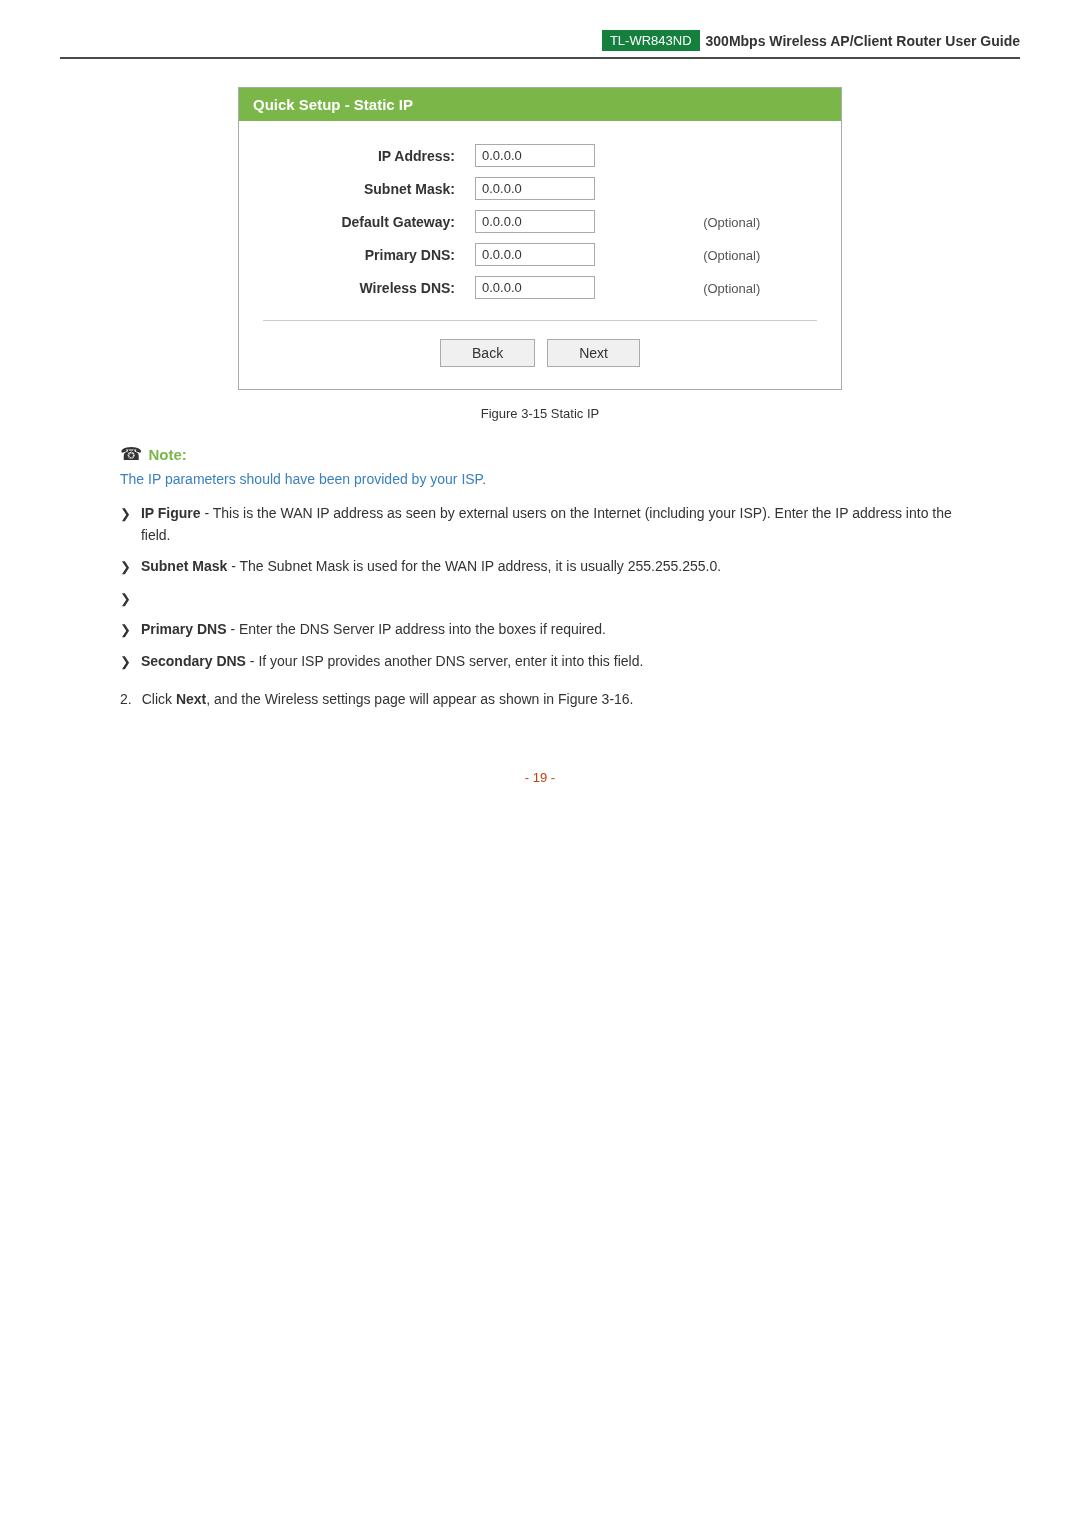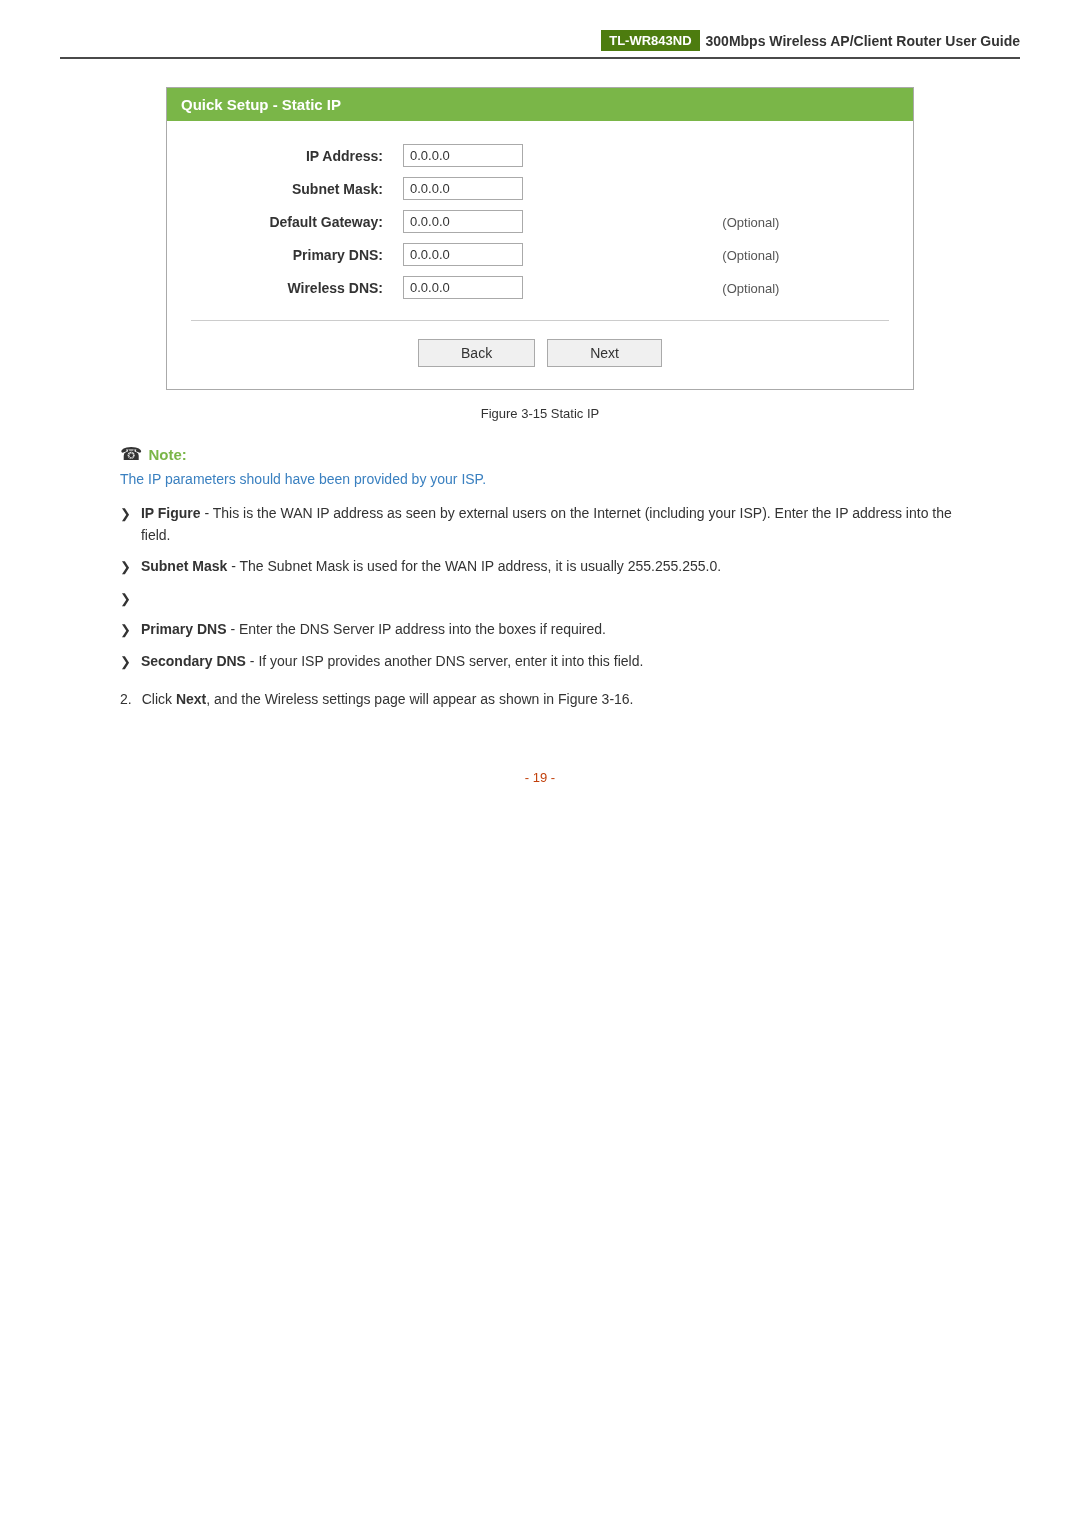--- a/index.html
+++ b/index.html
@@ -16,38 +16,38 @@
     
     .page-header {
       display: flex;
       justify-content: flex-end;
       align-items: center;
       border-bottom: 2px solid #4a4a4a;
       padding-bottom: 6px;
       margin-bottom: 28px;
     }
     .header-model {
-      background: #4d7c0f;
+      background: #15803d;
       color: #fff;
-      font-weight: bold;
+      font-weight: normal;
       font-size: 13px;
       padding: 3px 8px;
       margin-right: 6px;
     }
     .header-title {
       font-size: 14px;
       font-weight: bold;
       color: #333;
     }
 
     
     .screenshot-box {
       border: 1px solid #aaa;
       margin: 0 auto 16px auto;
-      width: 748px;
+      width: 604px;
     }
     .screenshot-title-bar {
       background: #7ab648;
       padding: 8px 14px;
     }
     .screenshot-title-bar span {
       color: #fff;
       font-weight: bold;
       font-size: 15px;
     }
@@ -104,21 +104,21 @@
 
     .button-row {
       display: flex;
       justify-content: center;
       gap: 12px;
       padding: 8px 0 4px 0;
     }
     .btn {
       background: #f0f0f0;
       border: 1px solid #aaa;
-      padding: 5px 42px;
+      padding: 5px 31px;
       font-size: 14px;
       cursor: pointer;
       color: #333;
     }
 
     .figure-caption {
       text-align: center;
       font-size: 13px;
       color: #333;
       margin-bottom: 22px;

